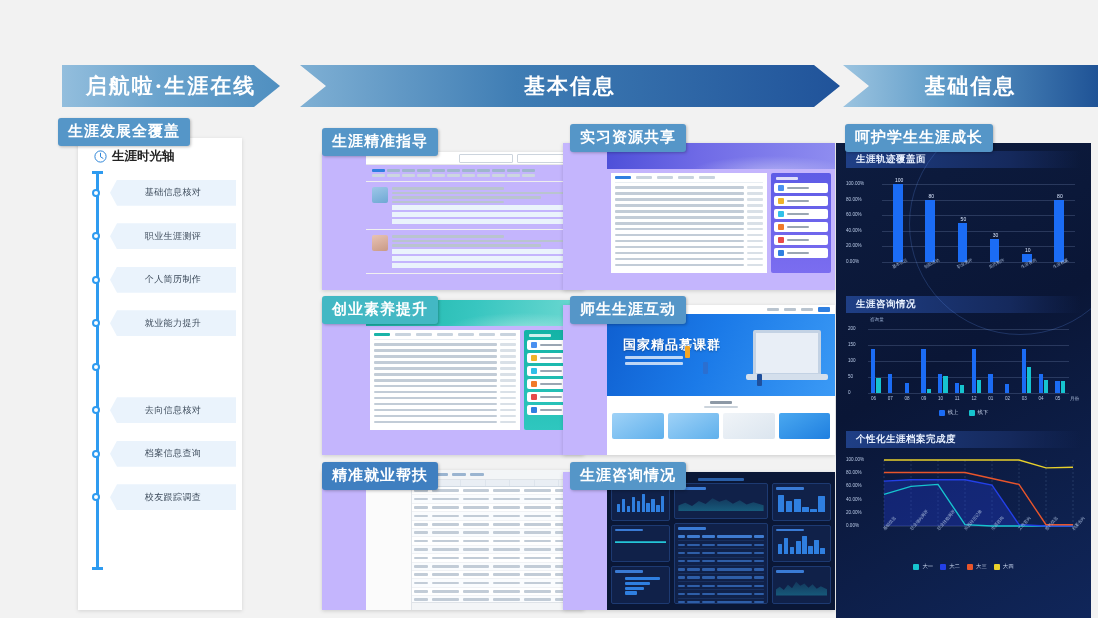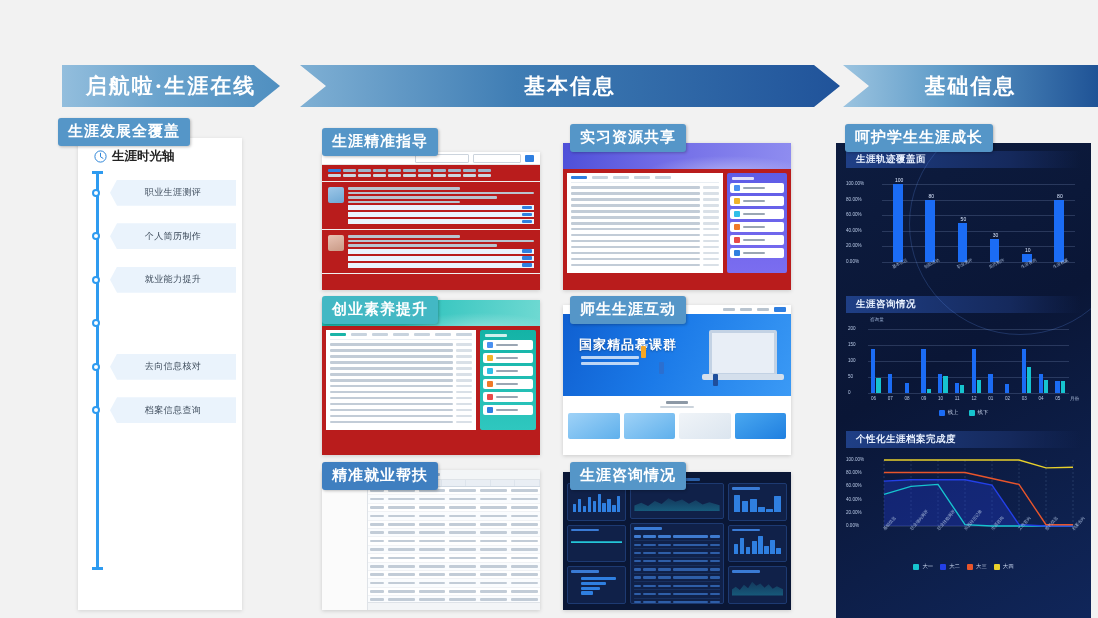--- a/index.html
+++ b/index.html
@@ -62,21 +62,21 @@
   .tl-pill{
     margin-left:16px;width:126px;height:26px;
     background:#eaf3fc;
     clip-path:polygon(7px 0, 100% 0, 100% 100%, 7px 100%, 0 50%);
     display:flex;align-items:center;justify-content:center;
     font-size:9px;color:#3c4a5a;letter-spacing:.4px;
   }
   .tl-pill.small{font-size:8px;}
 
   
-  .panel{position:absolute;box-shadow:0 1px 4px rgba(0,0,0,.16);overflow:hidden;background:#b91c1c;}
+  .panel{position:absolute;box-shadow:0 1px 4px rgba(0,0,0,.16);overflow:hidden;background:#c4b5fd;padding-left:44px;}
 
   
   .mock{width:100%;height:100%;position:relative;font-size:3px;overflow:hidden;}
   .m-topbar{height:12px;background:#fff;border-bottom:1px solid #e6e6e6;display:flex;align-items:center;justify-content:flex-end;gap:4px;padding-right:6px;}
   .m-select{width:52px;height:7px;background:#fff;border:1px solid #ccd4dd;border-radius:1px;}
   .m-search{width:46px;height:7px;background:#fff;border:1px solid #ccd4dd;border-radius:1px;}
   .m-btn{width:9px;height:7px;background:#2f7fe0;border-radius:1px;}
   .m-daystrip{display:flex;gap:2px;padding:4px 6px;border-bottom:1px solid #eee;}
   .m-day{width:13px;text-align:center;}
   .m-day i{display:block;height:3px;background:#9fb6cc;margin-bottom:2px;border-radius:1px;}
@@ -230,40 +230,48 @@
     <span>生涯时光轴</span>
   </div>
 
   <div class="tl-wrap">
     <div class="tl-line"></div>
     <div class="tl-cap" style="top:0;"></div>
     <div class="tl-cap" style="top:396px;"></div>
 
     <div class="tl-item">
       <div class="tl-dot"></div>
+      <div class="tl-pill">基础信息核对</div>
+    </div>
+    <div class="tl-item">
+      <div class="tl-dot"></div>
       <div class="tl-pill">职业生涯测评</div>
     </div>
     <div class="tl-item">
       <div class="tl-dot"></div>
       <div class="tl-pill">个人简历制作</div>
     </div>
     <div class="tl-item">
       <div class="tl-dot"></div>
       <div class="tl-pill">就业能力提升</div>
     </div>
     <div class="tl-item">
       <div class="tl-dot"></div>
     </div>
     <div class="tl-item">
       <div class="tl-dot"></div>
       <div class="tl-pill">去向信息核对</div>
     </div>
     <div class="tl-item">
       <div class="tl-dot"></div>
       <div class="tl-pill">档案信息查询</div>
+    </div>
+    <div class="tl-item">
+      <div class="tl-dot"></div>
+      <div class="tl-pill">校友跟踪调查</div>
     </div>
   </div>
 </div>
 
 <div class="badge" style="left:322px;top:128px;">生涯精准指导</div>
 <div class="panel" style="left:322px;top:152px;width:218px;height:138px;">
   <div class="mock">
     <div class="m-topbar">
       <div class="m-select"></div>
       <div class="m-search"></div>

